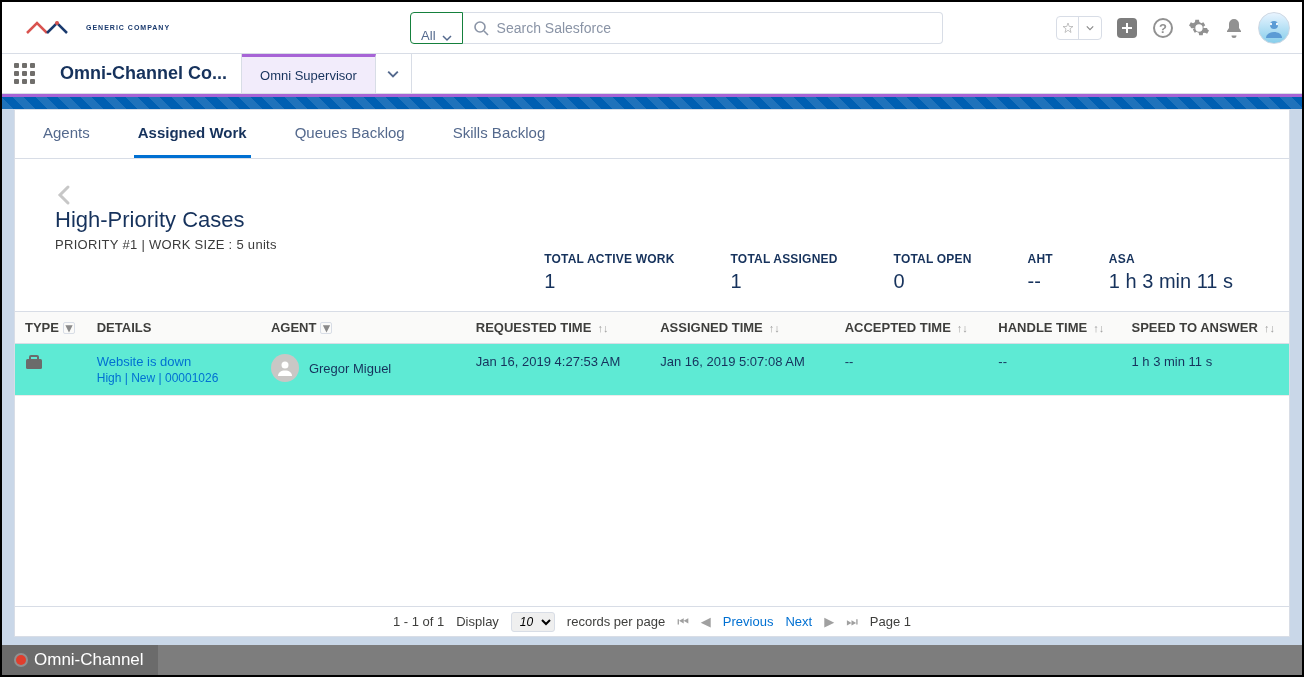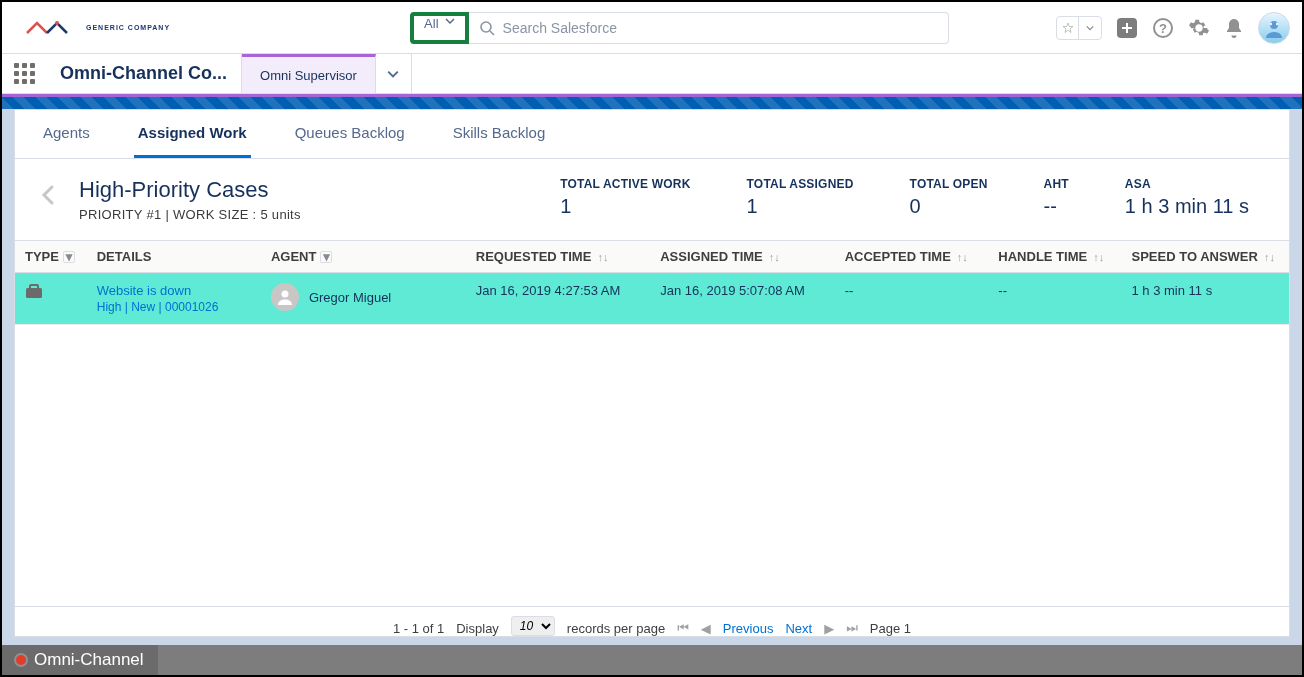--- a/index.html
+++ b/index.html
@@ -2,21 +2,21 @@
 <html><head>
 <meta charset="utf-8">
 <style>
   * { box-sizing: border-box; margin: 0; padding: 0; }
   body { font-family: -apple-system, BlinkMacSystemFont, "Segoe UI", Arial, sans-serif; font-size: 13px; color: #16325c; background: #fff; width: 1304px; height: 677px; overflow: hidden; border: 2px solid #000; }
   
   .global-header { height: 52px; display: flex; align-items: center; padding: 0 12px; border-bottom: 1px solid #d8dde6; }
   .logo { display: flex; align-items: center; gap: 4px; margin-left: 8px; margin-right: 40px; }
   .logo svg { display: block; }
   .search-wrap { display: flex; align-items: center; margin-left: 200px; }
-  .search-scope { height: 32px; border: 4px solid #15803d; border-radius: 4px 0 0 4px; background: #fff; padding: 0 10px; display: flex; align-items: flex-start; gap: 6px; color: #54698d; cursor: pointer; }
+  .search-scope { height: 32px; border: 1px solid #15803d; border-radius: 4px 0 0 4px; background: #fff; padding: 0 10px; display: flex; align-items: flex-end; gap: 6px; color: #54698d; cursor: pointer; }
   .search-box { position: relative; }
   .search-box svg { position: absolute; left: 10px; top: 8px; }
   .search-input { height: 32px; width: 480px; border: 1px solid #d8dde6; border-left: none; border-radius: 0 4px 4px 0; padding: 0 12px 0 34px; font-size: 14px; color: #54698d; }
   .search-input::placeholder { color: #8a94a6; }
   .header-icons { margin-left: auto; display: flex; align-items: center; gap: 14px; }
   .header-icons .icon-btn { color: #919191; cursor: pointer; display:flex; align-items:center; justify-content:center; }
   .fav-pill { display:flex; border:1px solid #d8dde6; border-radius:4px; overflow:hidden;}
   .fav-pill .seg{ width:22px; height:22px; display:flex; align-items:center; justify-content:center; border-right:1px solid #d8dde6;}
   .fav-pill .seg:last-child{border-right:none;}
   .avatar-circle { width: 32px; height: 32px; border-radius: 50%; background: linear-gradient(180deg,#e8f4ff,#87ceeb); display:flex; align-items:center; justify-content:center; cursor:pointer; border:1px solid #cfd8e3;}
@@ -32,41 +32,41 @@
   
   .purple-line { height: 3px; background: #a764d6; }
   .blue-strip { height: 12px; background: #005fb2; background-image: repeating-linear-gradient(45deg, rgba(255,255,255,0.12) 0 8px, transparent 8px 16px); }
   
   .stage { background: #c9d7e8; padding: 0 12px 8px 12px; height: calc(677px - 52px - 40px - 3px - 12px - 30px - 4px); overflow:hidden; }
   .card { background: #fff; border-radius: 0; border:1px solid #d8dde6; height: 100%; display:flex; flex-direction:column; }
   .tabs-row { display: flex; gap: 40px; padding: 0 24px; border-bottom: 1px solid #d8dde6; }
   .tabs-row .tab { padding: 14px 4px; color: #54698d; font-size: 15px; cursor:pointer; border-bottom:3px solid transparent; }
   .tabs-row .tab.active { color: #16325c; font-weight: 700; border-bottom-color: #0070d2; }
   
-  .summary { display: flex; align-items: flex-start; padding: 18px 24px; }
+  .summary { display: flex; align-items: flex-start; padding: 18px 40px; flex-direction: column; }
   .back-chev { width: 24px; height: 24px; margin-right: 16px; margin-top: 6px; color:#c7c7c7; cursor:pointer;}
   .queue-title { font-size: 22px; color: #16325c; font-weight:400; }
   .queue-sub { font-size: 13px; color: #3b3b3b; margin-top: 4px; letter-spacing:.3px; }
   .metrics { margin-left: auto; display: flex; gap: 56px; padding-right:16px; }
   .metric .mlabel { font-size: 12px; font-weight: 700; color: #16325c; letter-spacing:.2px;}
   .metric .mvalue { font-size: 20px; color: #16325c; margin-top: 4px; }
   
   table.work { width: 100%; border-collapse: collapse; font-size: 13px; }
   table.work thead th { text-align: left; font-weight: 700; color: #3e3e3c; padding: 8px 10px; border-top:1px solid #d8dde6; border-bottom:1px solid #d8dde6; background:#fafaf9; white-space:nowrap;}
   table.work thead th .sort { color:#a0a0a0; font-size:11px; margin-left:2px;}
   table.work tbody td { padding: 10px 10px; border-bottom:1px solid #ecebea; background:#5eead4; vertical-align:top;}
   .type-icon { color:#5b5b5b; }
   .link { color: #0070d2; cursor:pointer; }
   .sub-detail { color:#0070d2; font-size:12px; margin-top:2px;}
   .agent-cell { display:flex; align-items:center; gap:10px; }
   .agent-ava { width:28px; height:28px; border-radius:50%; background:#c9c7c5; display:flex; align-items:center; justify-content:center; }
   .th-inner{ display:flex; align-items:center; gap:4px;}
   .th-caret{ width:12px; height:12px; border:1px solid #d8dde6; border-radius:2px; display:inline-flex; align-items:center; justify-content:center; color:#8a8a8a;}
   
-  .pager { display:flex; align-items:flex-end; justify-content:center; gap:12px; height:30px; border-top:1px solid #d8dde6; background:#fff; font-size:13px; color:#3e3e3c; }
+  .pager { display:flex; align-items:center; justify-content:center; gap:12px; height:30px; border-top:1px solid #d8dde6; background:#fff; font-size:13px; color:#3e3e3c; }
   .pager .nav { color:#a0a0a0; cursor:pointer; }
   .pager select { border:1px solid #d8dde6; border-radius:3px; padding:1px 4px; font-size:12px;font-style:italic;}
   .pager .lbl { color:#0070d2; cursor:pointer;}
   
   .util-bar { height: 30px; background:#7d7d7d; display:flex; align-items:center; }
   .util-item { height:30px; background:#6b6b6b; display:flex; align-items:center; gap:8px; padding:0 14px; color:#fff; font-size:17px; cursor:pointer; }
   .status-dot { width:10px; height:10px; border-radius:50%; background:#e03e2d; box-shadow:0 0 0 2px rgba(255,255,255,.25);}
 </style>
 </head>
 <body>

